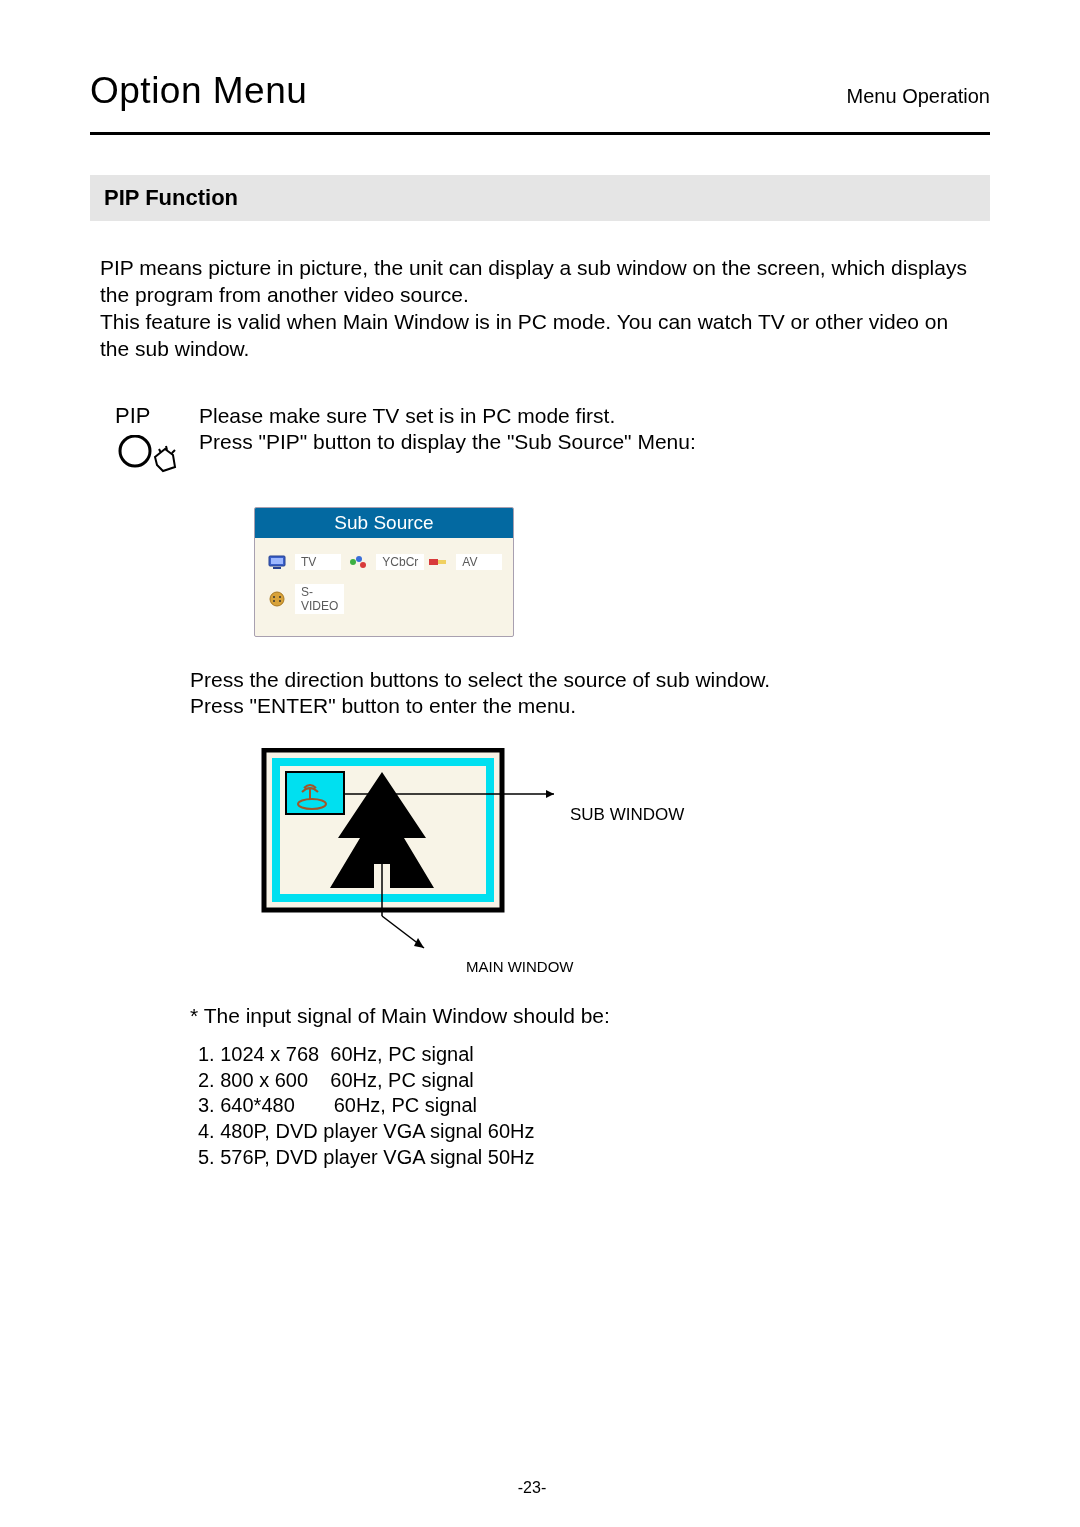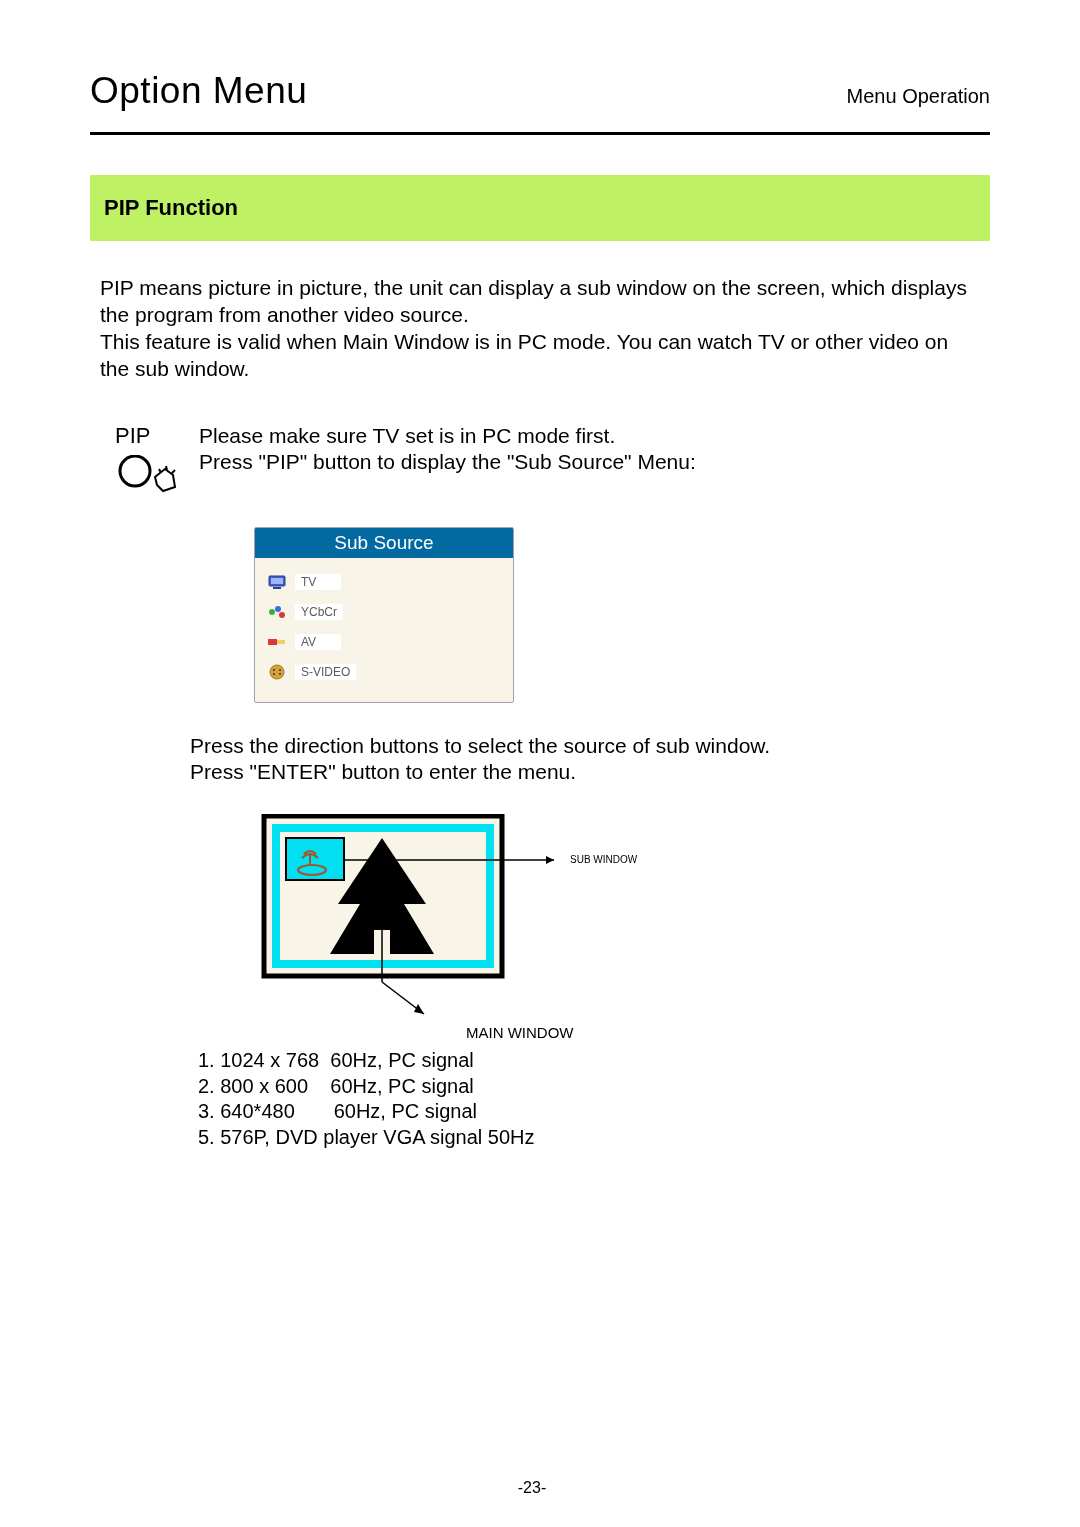--- a/index.html
+++ b/index.html
@@ -24,22 +24,22 @@
     }
     .page-title {
       font-size: 37px;
       font-weight: normal;
       letter-spacing: 0.5px;
     }
     .page-category {
       font-size: 20px;
     }
     .gray-band {
-      background: #bef264;
-      padding: 20px 14px;
+      background: #e5e5e5;
+      padding: 10px 14px;
       margin-bottom: 34px;
     }
     .gray-band-text {
       font-weight: bold;
       font-size: 22px;
       color: #000;
     }
     .body-text {
       font-size: 21px;
       line-height: 1.28;
@@ -78,21 +78,21 @@
     }
     .sub-source-header {
       background: #0369a1;
       color: #fff;
       font-size: 19px;
       text-align: center;
       padding: 4px 0;
     }
     .sub-source-grid {
       display: grid;
-      grid-template-columns: 1fr;
+      grid-template-columns: 1fr 1fr 1fr;
       padding: 16px 12px 22px 12px;
       row-gap: 14px;
       column-gap: 4px;
     }
     .ss-item {
       display: flex;
       align-items: center;
       gap: 8px;
     }
     .ss-icon {
@@ -113,22 +113,22 @@
       margin-left: 100px;
       margin-bottom: 28px;
     }
     .pip-diagram-wrap {
       margin-left: 164px;
       position: relative;
     }
     .sub-window-label {
       position: absolute;
       left: 316px;
-      top: 40px;
-      font-size: 10px;
+      top: 57px;
+      font-size: 17px;
     }
     .main-window-label {
       position: absolute;
       left: 212px;
       top: 210px;
       font-size: 15px;
     }
     .signal-note {
       font-size: 21px;
       margin-left: 100px;
@@ -247,22 +247,24 @@
       <polygon points="300,46 292,42 292,50" fill="#000"></polygon>
 
       <line x1="128" y1="80" x2="128" y2="168" stroke="#000" stroke-width="1.5"></line>
       <line x1="128" y1="168" x2="170" y2="200" stroke="#000" stroke-width="1.5"></line>
       <polygon points="170,200 160,198 164,190" fill="#000"></polygon>
     </svg>
     <div class="sub-window-label">SUB WINDOW</div>
     <div class="main-window-label">MAIN WINDOW</div>
   </div>
 
+  <div class="signal-note">* The input signal of Main Window should be:</div>
   <div class="signal-list">
     <div>1. 1024 x 768  60Hz, PC signal</div>
     <div>2. 800 x 600    60Hz, PC signal</div>
     <div>3. 640*480       60Hz, PC signal</div>
+    <div>4. 480P, DVD player VGA signal 60Hz</div>
     <div>5. 576P, DVD player VGA signal 50Hz</div>
   </div>
 
 </div>
 
 <div class="page-number">-23-</div>
 
 </body></html>

